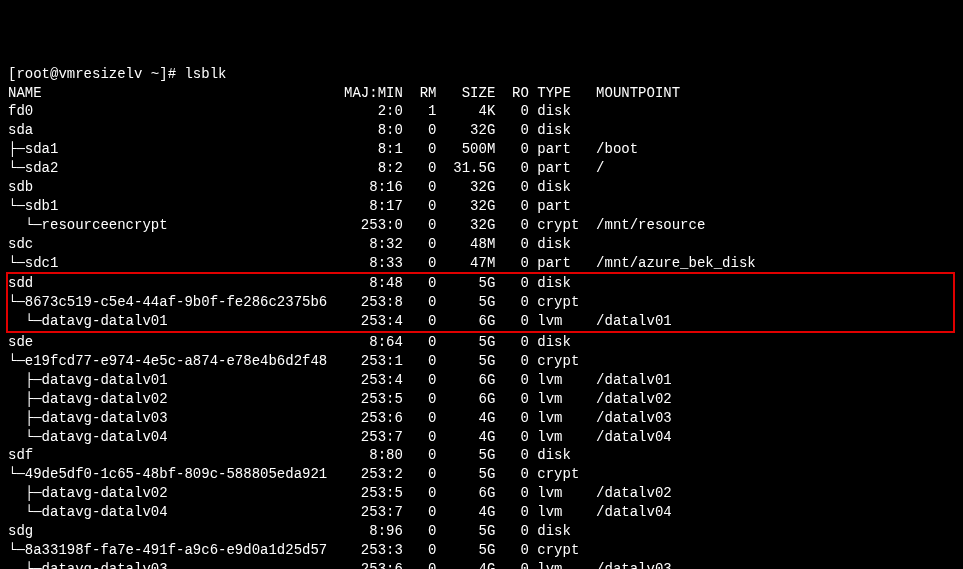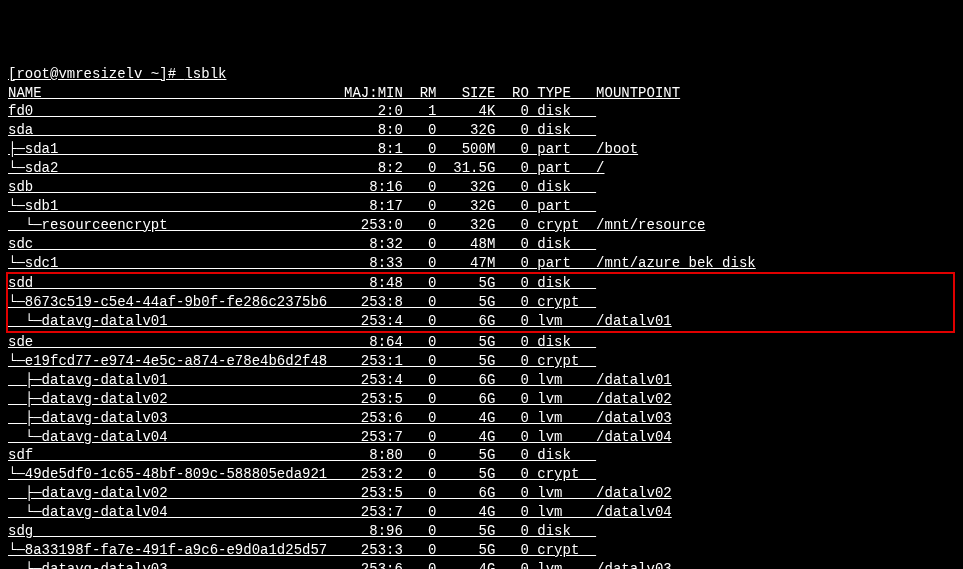--- a/index.html
+++ b/index.html
@@ -7,21 +7,21 @@
     padding: 8px;
     background: #000;
     color: #fff;
     font-family: "Consolas", "Courier New", monospace;
     font-size: 14px;
     line-height: 1.35;
     white-space: pre;
     width: 963px;
     box-sizing: border-box;
   }
-  .row { display: block; text-decoration: underline; }
+  .row { display: block; }
   .highlight-box {
     border: 2px solid #e00000;
     box-sizing: border-box;
     margin-left: -2px;
     padding-left: 0px;
   }
 </style>
 </head>
 <body>
 

